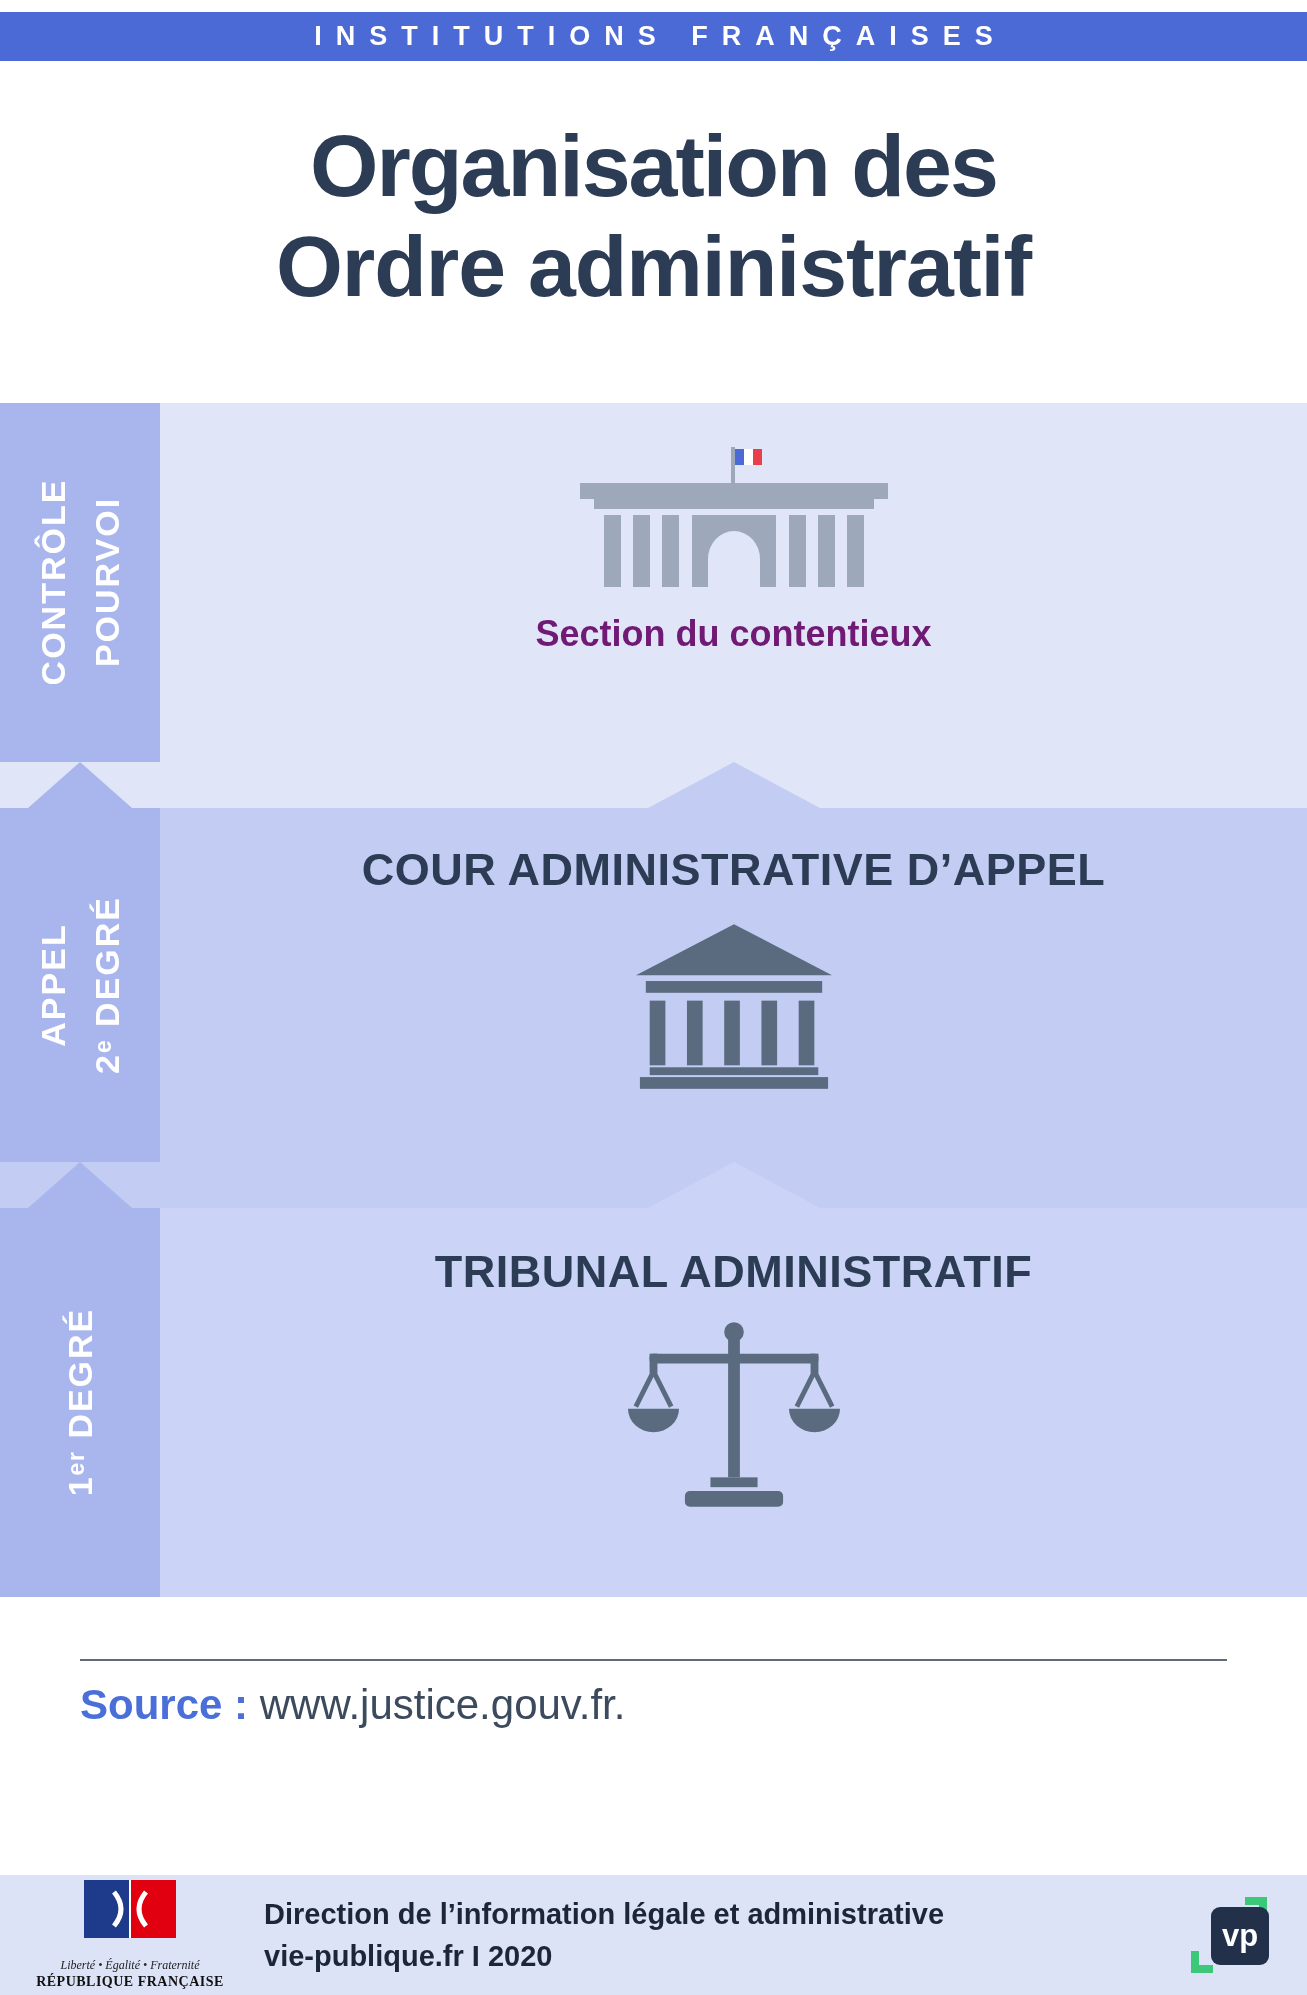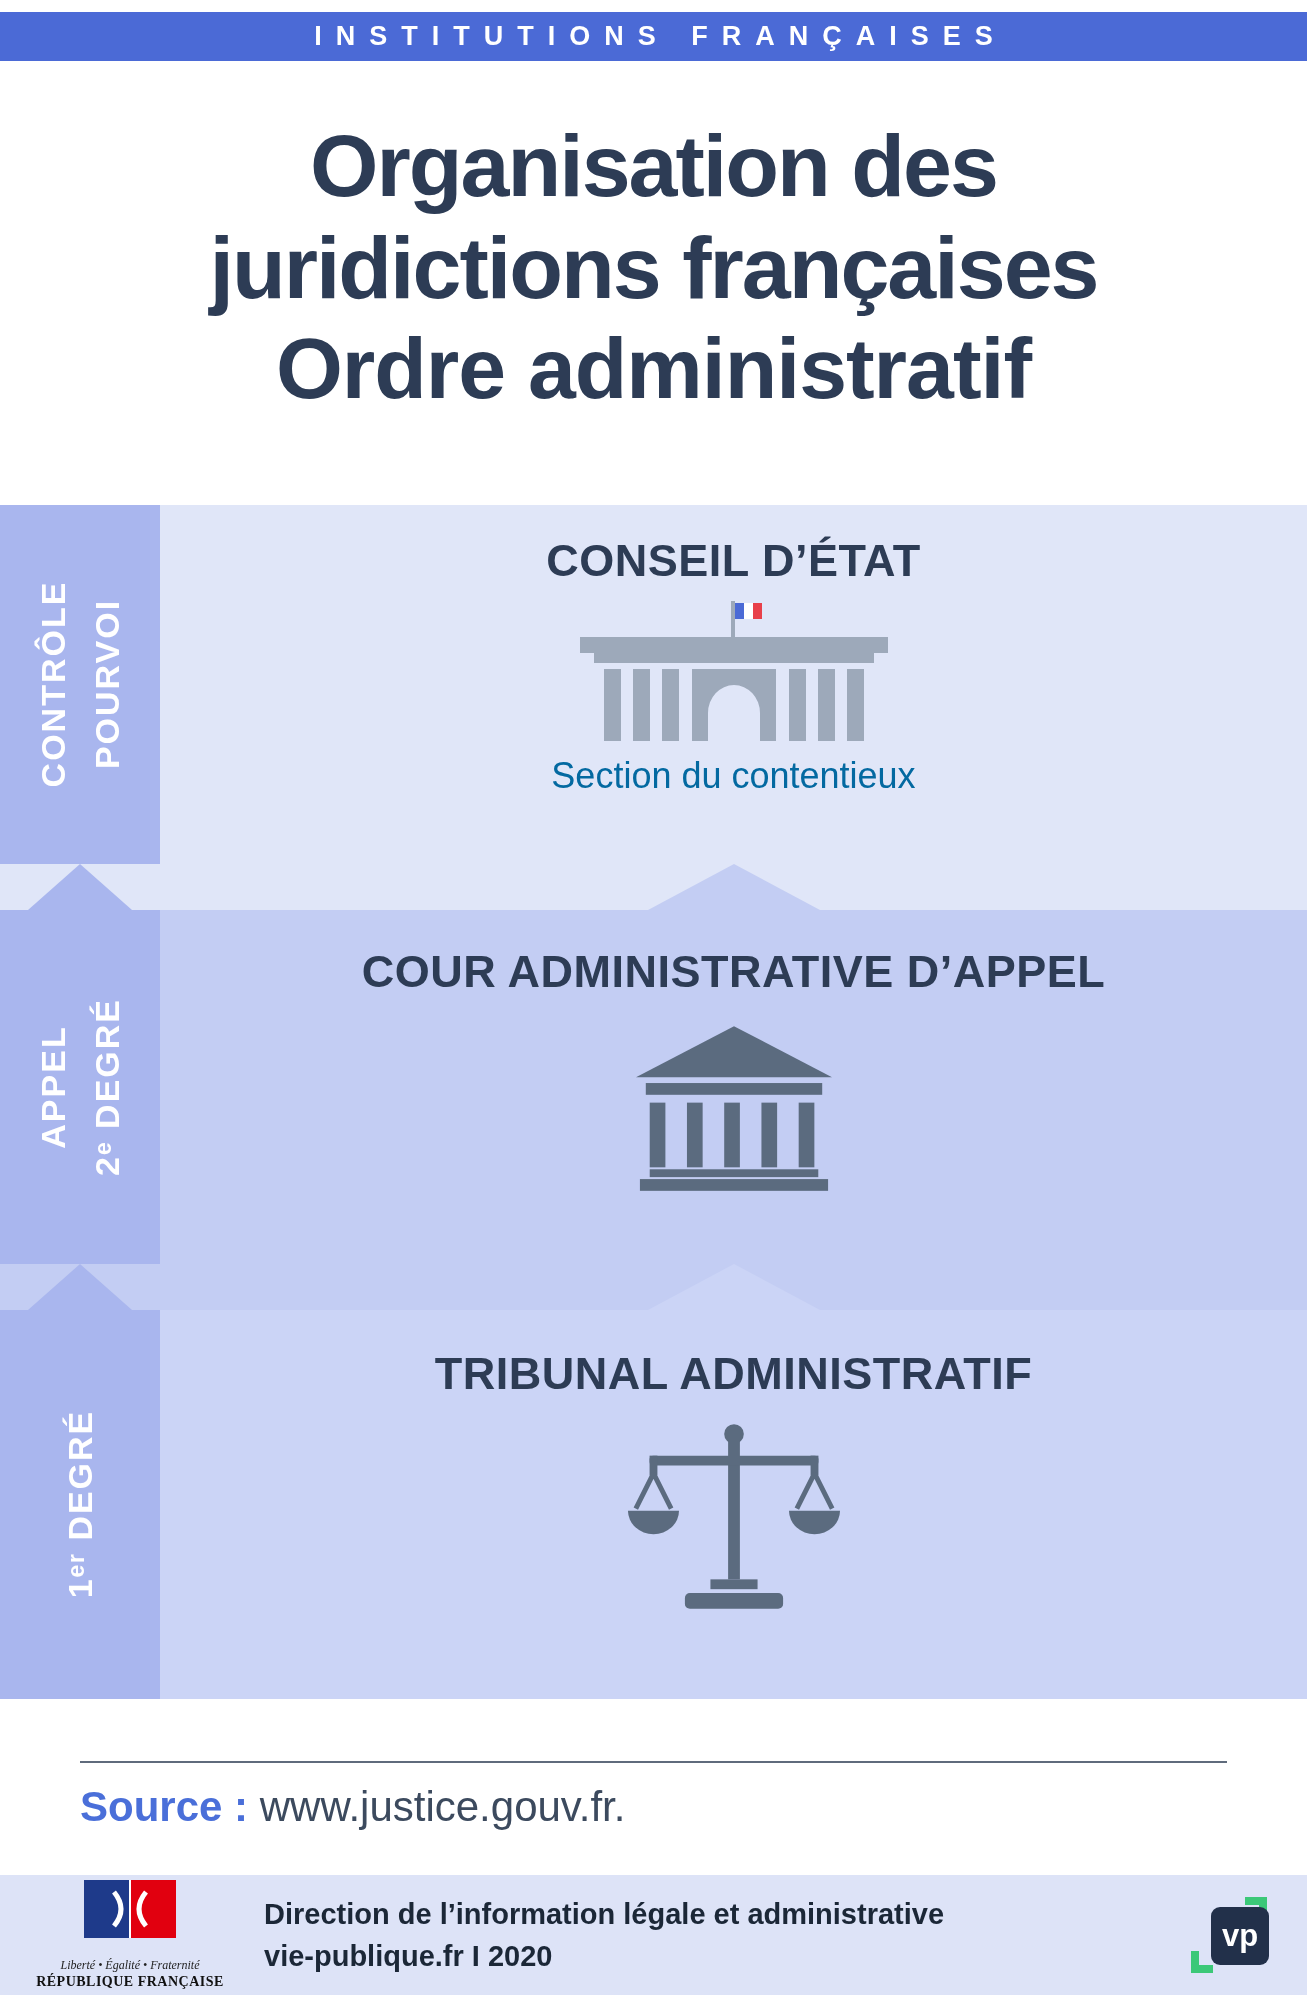--- a/index.html
+++ b/index.html
@@ -37,21 +37,21 @@
   }
   .sidebar-label span { display:block; }
   .main { flex:1; text-align:center; }
   .level-1 { height:359px; } .level-1 .main { background:#e0e6f8; padding-top:30px; }
   .level-2 { height:354px; } .level-2 .main { background:#c3cdf3; padding-top:36px; }
   .level-3 { height:389px; } .level-3 .main { background:#cbd4f6; padding-top:38px; }
   .level-title { font-size:45px; font-weight:700; color:#2d3c55; letter-spacing:0.5px; }
   .level-1 svg.icon { margin-top:14px; }
   .level-2 svg.icon { margin-top:28px; }
   .level-3 svg.icon { margin-top:24px; }
-  .caption { font-size:36px; color:#0369a1; }
+  .caption { margin-top:12px; font-size:36px; color:#701a75;font-weight:bold; }
 
   
   .transition { position:relative; height:46px; width:100%; }
   .t1 { background:#e0e6f8; }
   .t2 { background:#c3cdf3; }
   .tri { position:absolute; bottom:0; width:0; height:0; }
   .tri-side {
     left:28px;
     border-left:52px solid transparent; border-right:52px solid transparent;
     border-bottom:46px solid #a9b6ee;
@@ -99,35 +99,33 @@
 <body>
 
 <div class="page">
 
   <header class="banner">
     <span class="banner-label">INSTITUTIONS FRANÇAISES</span>
   </header>
 
   <h1 class="title">
     <span class="t-bold">Organisation des</span>
-    <span class="t-bold">juridictions françaises</span>
     <span class="t-light">Ordre administratif</span>
   </h1>
 
   <div class="levels">
 
     <section class="level level-1">
       <aside class="sidebar">
         <div class="sidebar-label">
           <span>CONTRÔLE</span>
           <span>POURVOI</span>
         </div>
       </aside>
       <div class="main">
-        <h2 class="level-title">CONSEIL D’ÉTAT</h2>
         <svg class="icon" width="320" height="150" viewBox="0 0 320 150" aria-hidden="true">
           <rect x="157" y="0" width="4" height="36" fill="#9da9ba"></rect>
           <rect x="161" y="2" width="9" height="16" fill="#4b6ad6"></rect>
           <rect x="170" y="2" width="9" height="16" fill="#ffffff"></rect>
           <rect x="179" y="2" width="9" height="16" fill="#e8404a"></rect>
           <rect x="6" y="36" width="308" height="16" fill="#9da9ba"></rect>
           <rect x="20" y="52" width="280" height="10" fill="#9da9ba"></rect>
           <rect x="30" y="68" width="17" height="72" fill="#9da9ba"></rect>
           <rect x="59" y="68" width="17" height="72" fill="#9da9ba"></rect>
           <rect x="88" y="68" width="17" height="72" fill="#9da9ba"></rect>

